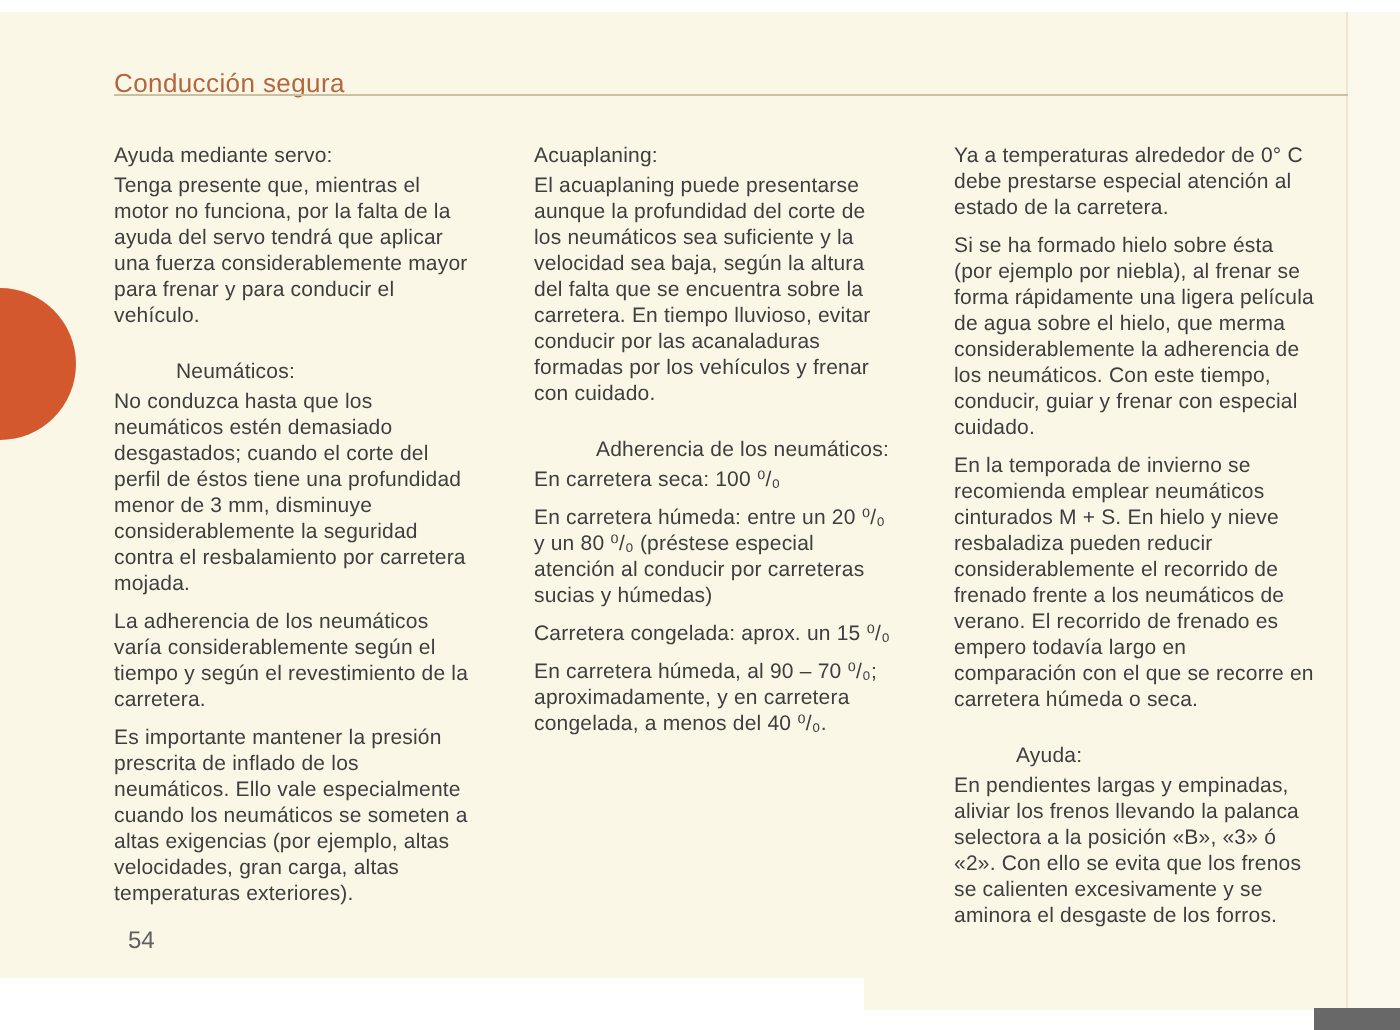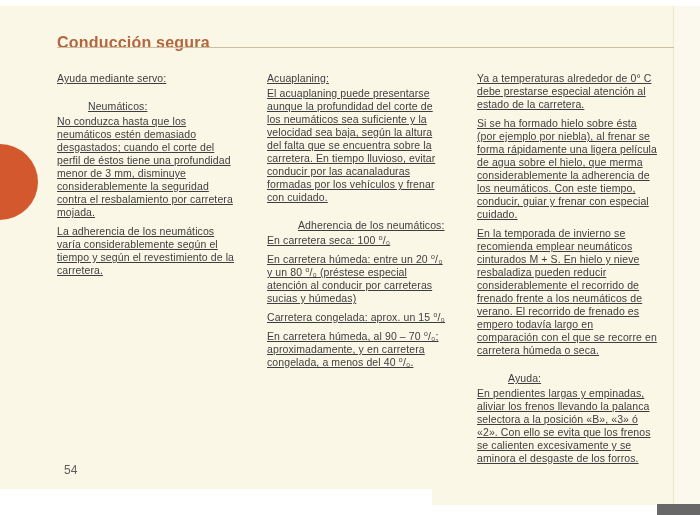--- a/index.html
+++ b/index.html
@@ -15,34 +15,33 @@
   .page-right-edge{
     position:absolute;right:0;top:0;width:26px;height:100%;
     background:#fbf9ee;border-left:1px solid #eee6cf;
   }
   .tab-semicircle{
     position:absolute;left:-38px;top:138px;width:76px;height:76px;
     border-radius:50%;background:#d4582e;
   }
   .header-title{
     position:absolute;left:57px;top:28px;
-    font-size:16px;font-weight:bold;color:#b5653d;letter-spacing:.2px;
+    font-size:13px;font-weight:normal;color:#b5653d;letter-spacing:.2px;
   }
   .header-rule{
     position:absolute;left:57px;top:41px;width:617px;height:1px;
     background:#ccbfa0;
   }
   .columns{
     position:absolute;left:57px;top:66px;width:616px;
     display:grid;grid-template-columns:196px 196px 196px;column-gap:14px;
   }
   .blk{
     font-size:10.5px;line-height:13px;color:#3e3e3e;
     letter-spacing:.1px;
-    text-decoration:underline;
   }
   .blk.heading{margin:0 0 2px 0;}
   .blk.heading:not(:first-child){margin-top:15px;padding-left:31px;}
   .blk.para{margin:0 16px 6px 0;}
   .page-number{
     position:absolute;left:64px;top:457px;font-size:12px;color:#5f5f5f;
   }
   .watermark-strip{
     position:absolute;left:0;top:489px;width:432px;height:26px;
     background:#ffffff;
@@ -59,23 +58,25 @@
 <body>
 
 <div class="scan-page">
   <div class="page-right-edge"></div>
   <div class="tab-semicircle"></div>
   <div class="header-title">Conducción segura</div>
   <div class="header-rule"></div>
   <div class="columns" id="columns">
       <div>
         <div class="blk heading">Ayuda mediante servo:</div>
+        <div class="blk para">Tenga presente que, mientras el motor no funciona, por la falta de la ayuda del servo tendrá que aplicar una fuerza considerablemente mayor para frenar y para conducir el vehículo.</div>
         <div class="blk heading">Neumáticos:</div>
         <div class="blk para">No conduzca hasta que los neumáticos estén demasiado desgastados; cuando el corte del perfil de éstos tiene una profundidad menor de 3 mm, disminuye considerablemente la seguridad contra el resbalamiento por carretera mojada.</div>
         <div class="blk para">La adherencia de los neumáticos varía considerablemente según el tiempo y según el revestimiento de la carretera.</div>
+        <div class="blk para">Es importante mantener la presión prescrita de inflado de los neumáticos. Ello vale especialmente cuando los neumáticos se someten a altas exigencias (por ejemplo, altas velocidades, gran carga, altas temperaturas exteriores).</div>
       </div>
       <div>
         <div class="blk heading">Acuaplaning:</div>
         <div class="blk para">El acuaplaning puede presentarse aunque la profundidad del corte de los neumáticos sea suficiente y la velocidad sea baja, según la altura del falta que se encuentra sobre la carretera. En tiempo lluvioso, evitar conducir por las acanaladuras formadas por los vehículos y frenar con cuidado.</div>
         <div class="blk heading">Adherencia de los neumáticos:</div>
         <div class="blk para">En carretera seca: 100 ⁰/₀</div>
         <div class="blk para">En carretera húmeda: entre un 20 ⁰/₀ y un 80 ⁰/₀ (préstese especial atención al conducir por carreteras sucias y húmedas)</div>
         <div class="blk para">Carretera congelada: aprox. un 15 ⁰/₀</div>
         <div class="blk para">En carretera húmeda, al 90 – 70 ⁰/₀; aproximadamente, y en carretera congelada, a menos del 40 ⁰/₀.</div>
       </div>

